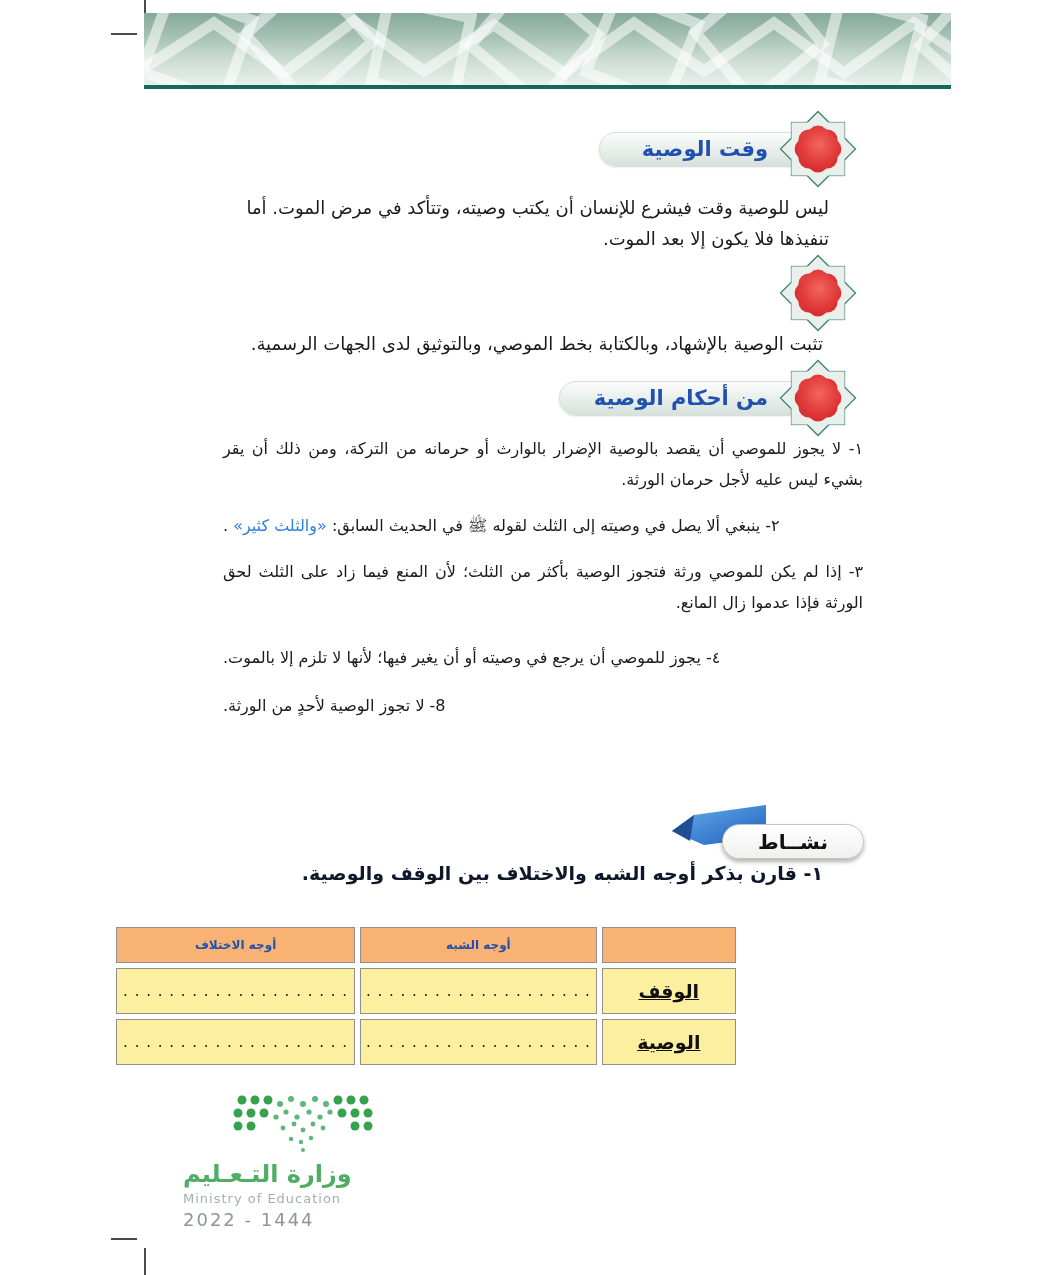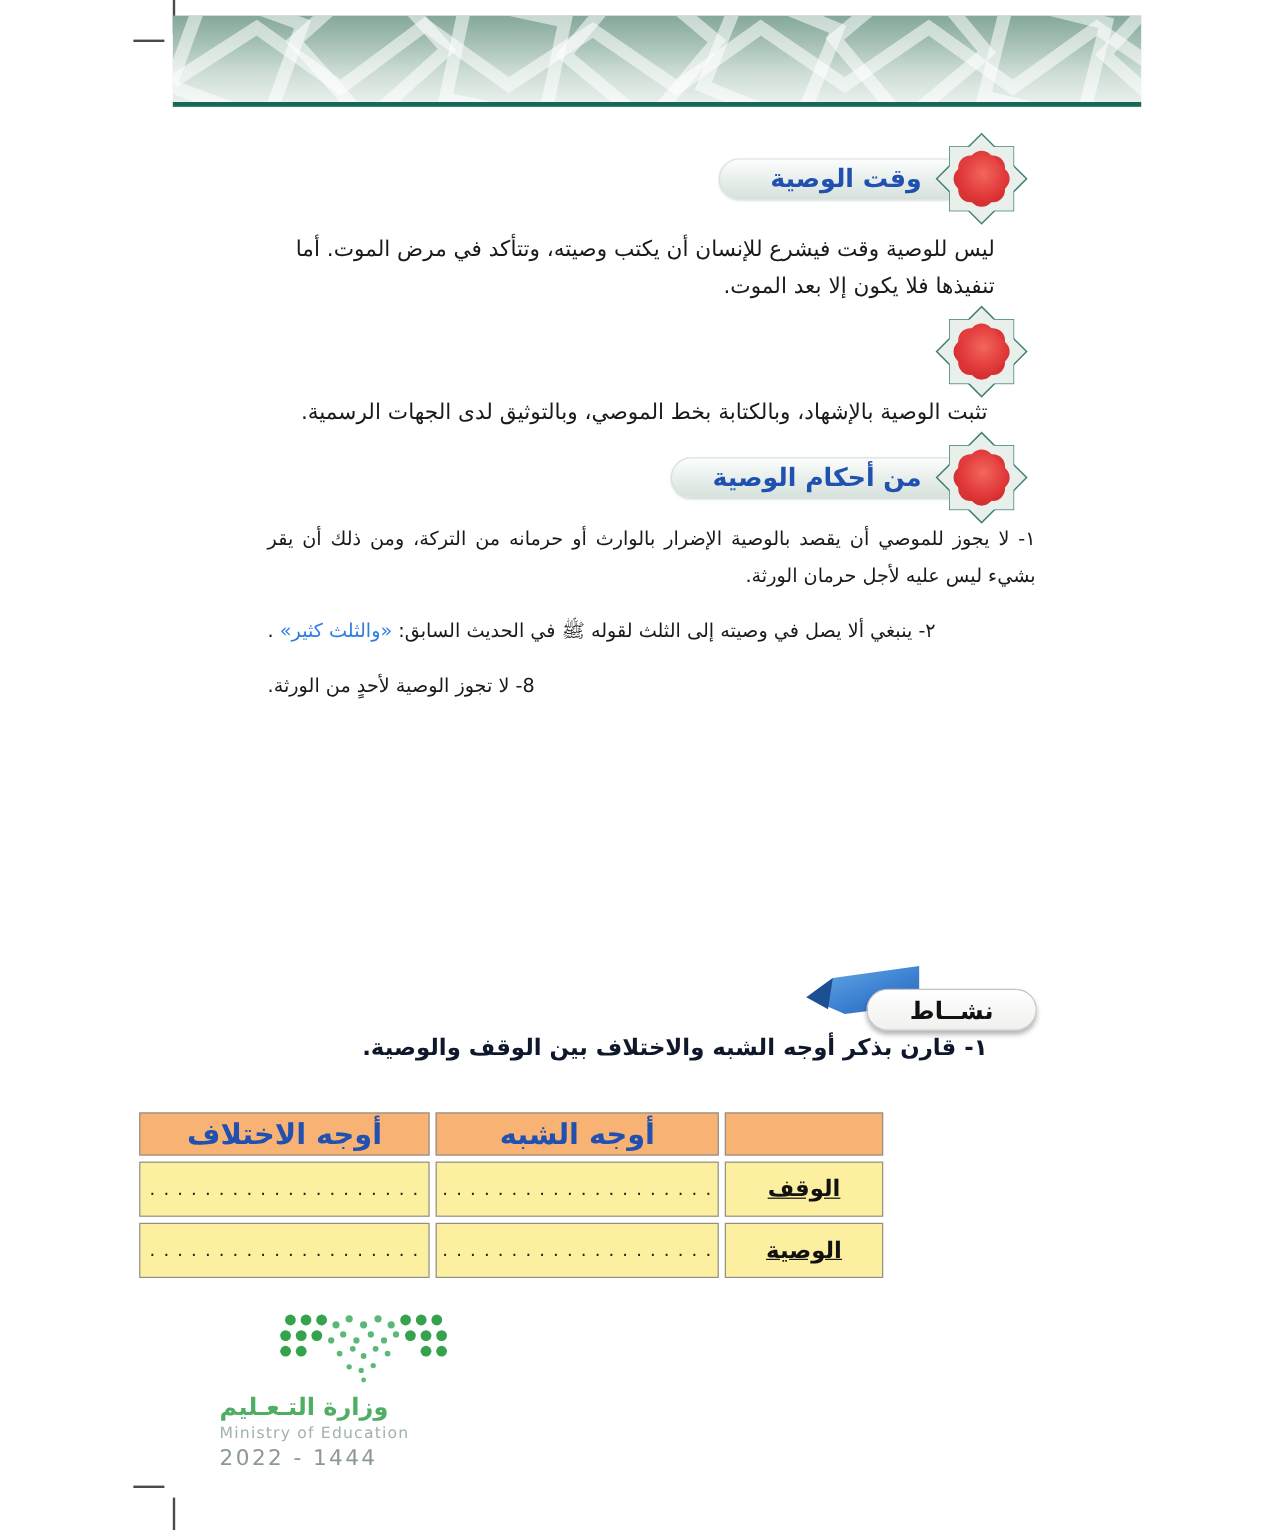--- a/index.html
+++ b/index.html
@@ -60,34 +60,34 @@
     position:absolute; top:862px; right:128px;
     font-size:19px; font-weight:bold; color:#0f172a;
   }
   
   table.cmp {
     position:absolute; top:922px; right:210px;
     border-collapse:separate; border-spacing:5px; background:#ffffff;
   }
   table.cmp th, table.cmp td { border:1px solid #8f8f8f; }
   table.cmp th {
-    background:#f8b273; color:#2050b0; font-size:24px; font-weight:bold;
+    background:#f8b273; color:#2050b0; font-size:12px; font-weight:bold;
     height:36px; text-align:center;
   }
   table.cmp td { background:#fdefa0; height:46px; text-align:center; }
   td.row-label { font-size:19px; font-weight:bold; color:#111;text-decoration:underline; }
   td.dots { font-size:15px; color:#222; letter-spacing:1px; }
   .col-corner { width:148px; }
   .col-sim { width:276px; }
   .col-diff { width:276px; }
   
   .logo-block { position:absolute; left:72px; top:1092px; width:240px; direction:ltr; text-align:left; }
   .logo-dots { margin-left:45px; }
   .logo-ar {
-    color:#4fae63; font-size:20px; font-weight:bold; letter-spacing:0px;
+    color:#4fae63; font-size:24px; font-weight:bold; letter-spacing:0px;
     direction:rtl; text-align:left; margin-top:2px;
   }
   .logo-en { color:#9fb3a9; font-size:13px; letter-spacing:1px; margin-top:3px; }
   .logo-years { color:#8b9992; font-size:18px; letter-spacing:2px; margin-top:3px; }
   
   .dome {
     position:absolute; left:925px; top:1163px; width:64px; height:120px;
     background:linear-gradient(90deg,#ececе8 0%,#fbfbf8 45%,#ffffff 100%);
     background:linear-gradient(90deg,#ebebe7 0%,#fbfbf8 45%,#ffffff 100%);
     border:3px solid #17705a;
@@ -179,20 +179,22 @@
         <rect x="16" y="16" width="68" height="68" fill="#e9f0ec"></rect>
         <rect x="25" y="25" width="50" height="50" rx="13" fill="url(#rg1)"></rect>
         <rect x="25" y="25" width="50" height="50" rx="13" fill="url(#rg1)" transform="rotate(45 50 50)"></rect>
       </g>
     </svg>
   </div>
 
   <div class="rulings">
     <p class="r1">١- لا يجوز للموصي أن يقصد بالوصية الإضرار بالوارث أو حرمانه من التركة، ومن ذلك أن يقر بشيء ليس عليه لأجل حرمان الورثة.</p>
     <p class="r2"><span>٢- ينبغي ألا يصل في وصيته إلى الثلث لقوله ﷺ في الحديث السابق: </span><span class="quote-blue">«والثلث كثير»</span><span> .</span></p>
+    <p class="r3">٣- إذا لم يكن للموصي ورثة فتجوز الوصية بأكثر من الثلث؛ لأن المنع فيما زاد على الثلث لحق الورثة فإذا عدموا زال المانع.</p>
+    <p class="r4">٤- يجوز للموصي أن يرجع في وصيته أو أن يغير فيها؛ لأنها لا تلزم إلا بالموت.</p>
     <p class="r5">8- لا تجوز الوصية لأحدٍ من الورثة.</p>
   </div>
 
   <div class="activity-badge">
     <svg class="arrow" width="105" height="52" viewBox="0 0 105 52">
       <defs>
         <linearGradient id="bg1" x1="0" y1="0" x2="1" y2="1">
           <stop offset="0%" stop-color="#6aaeea"></stop>
             <stop offset="60%" stop-color="#3a7fd0"></stop>
             <stop offset="100%" stop-color="#2a62ad"></stop>

